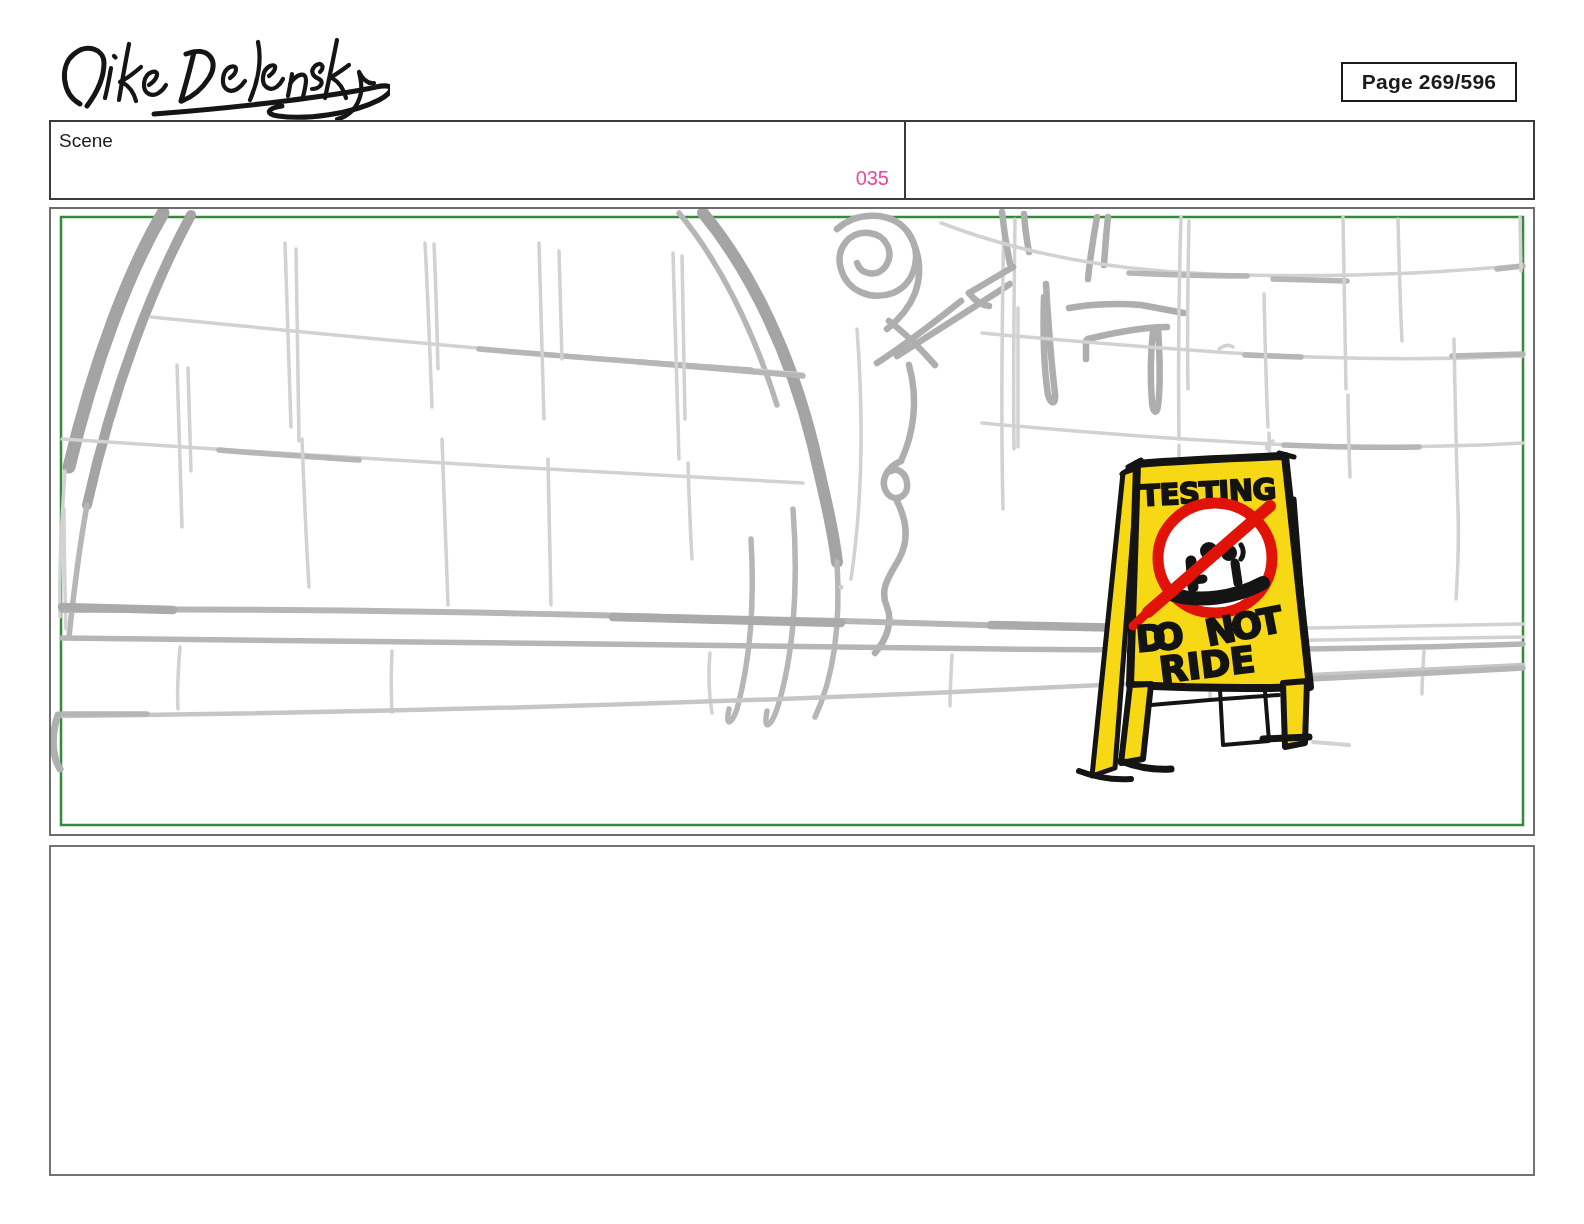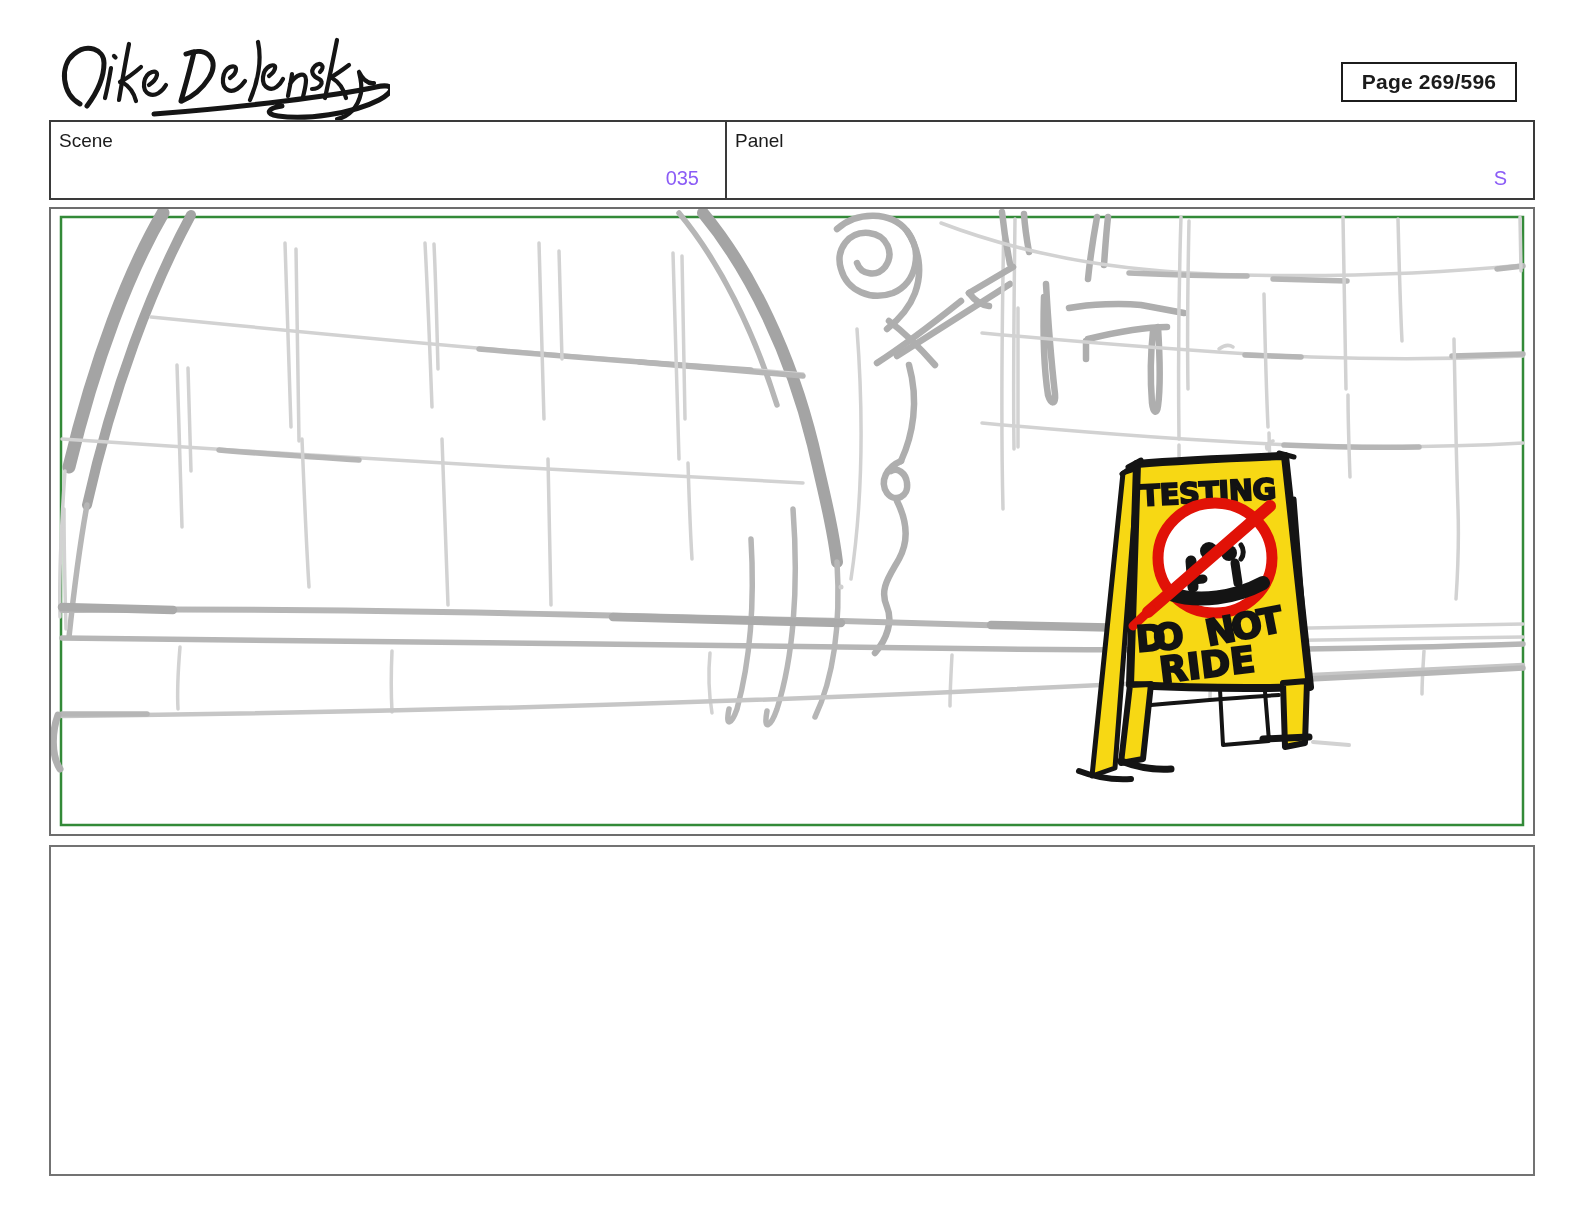--- a/index.html
+++ b/index.html
@@ -7,24 +7,24 @@
         font-family:"Liberation Sans", sans-serif;color:#1b1b1b;border-radius:32px;}
   .signature-svg{position:absolute;left:54px;top:30px;width:336px;height:92px;}
   .sig-stroke{fill:none;stroke:#151515;stroke-width:5;stroke-linecap:round;stroke-linejoin:round;}
   .sig-thin{stroke-width:4.2;}
   .page-badge{position:absolute;left:1341px;top:62px;width:176px;height:40px;border:2px solid #1c1c1c;
         box-sizing:border-box;display:flex;align-items:center;justify-content:center;
         font-size:21px;font-weight:700;letter-spacing:.2px;background:#fff;}
   .meta-row{position:absolute;left:49px;top:120px;width:1486px;height:80px;border:2px solid #3a3a3a;
         box-sizing:border-box;display:flex;background:#fff;}
   .meta-cell{position:relative;height:100%;box-sizing:border-box;}
-  .meta-cell.scene{width:676px;border-right:2px solid #3a3a3a;}
+  .meta-cell.scene{width:855px;border-right:2px solid #3a3a3a;}
   .meta-cell.panel{flex:1;}
   .meta-label{position:absolute;top:8px;left:8px;font-size:19px;color:#1b1b1b;}
-  .meta-value{position:absolute;bottom:8px;right:26px;font-size:20px;color:#8b5cf6;}
+  .meta-value{position:absolute;bottom:8px;right:15px;font-size:20px;color:#ec4899;}
   .panel-frame{position:absolute;left:49px;top:207px;width:1486px;height:629px;border:2px solid #6d6d6d;
         box-sizing:border-box;background:#fff;}
   .sketch{position:absolute;left:0;top:0;}
   .notes-box{position:absolute;left:49px;top:845px;width:1486px;height:331px;border:2px solid #737373;
         box-sizing:border-box;background:#fff;}
   
   .lt{fill:none;stroke:#d2d2d2;stroke-width:3.5;stroke-linecap:round;stroke-linejoin:round;}
   .md{fill:none;stroke:#b6b6b6;stroke-width:5.5;stroke-linecap:round;stroke-linejoin:round;}
   .em{fill:none;stroke:#aaaaaa;stroke-width:8.5;stroke-linecap:round;stroke-linejoin:round;}
   .arch{fill:none;stroke:#a4a4a4;stroke-width:13;stroke-linecap:round;stroke-linejoin:round;}
@@ -62,24 +62,20 @@
 
   <div class="page-badge">
     <span>Page 269/596</span>
   </div>
 
   <div class="meta-row">
     <div class="meta-cell scene">
       <span class="meta-label">Scene</span>
       <span class="meta-value">035</span>
     </div>
-    <div class="meta-cell panel">
-      <span class="meta-label">Panel</span>
-      <span class="meta-value">S</span>
-    </div>
   </div>
 
   <div class="panel-frame">
     <svg class="sketch" width="1482" height="625" viewBox="0 0 1482 625">
 
       <rect x="10" y="8" width="1462" height="608" fill="none" stroke="#338a38" stroke-width="2.5"></rect>
 
       <g>
 
         <path class="arch" d="M 112,4 C 78,62 44,150 18,258"></path>

